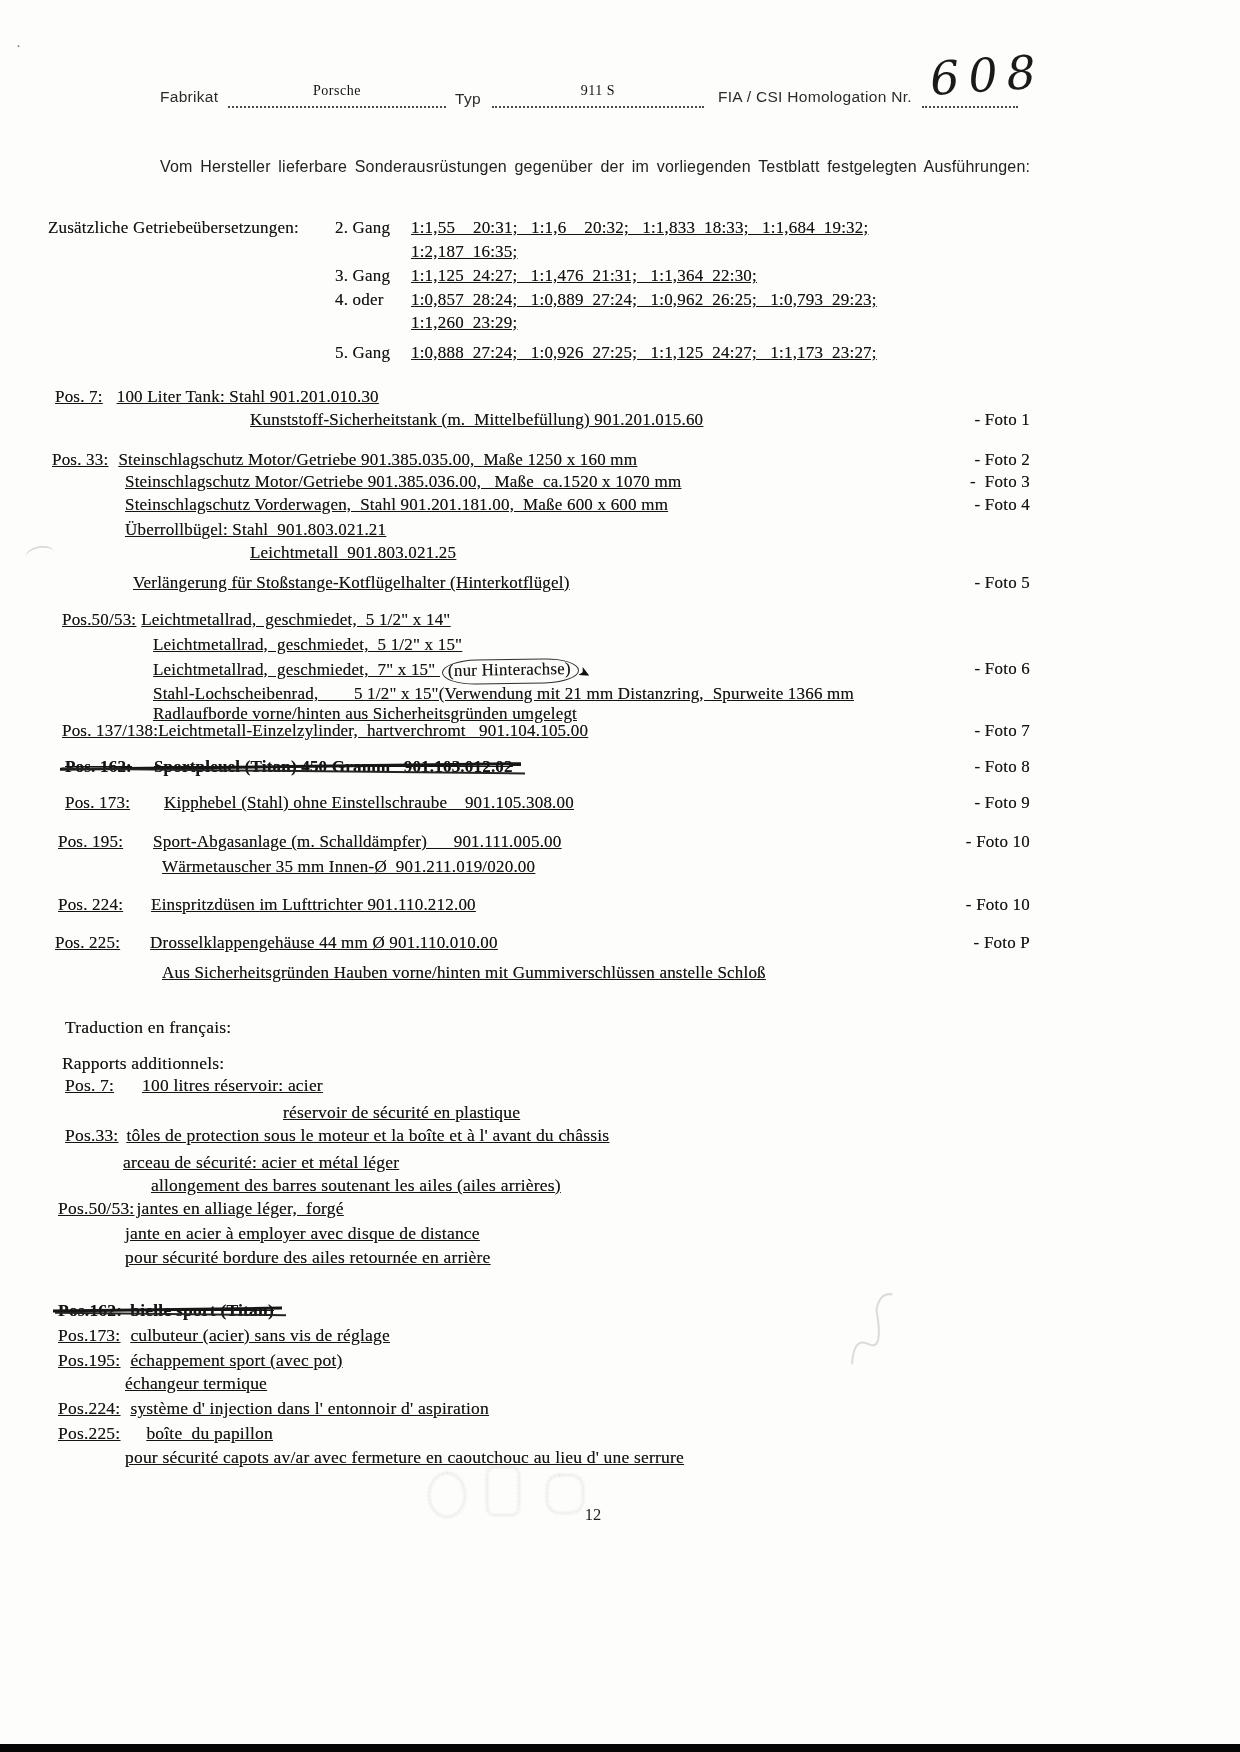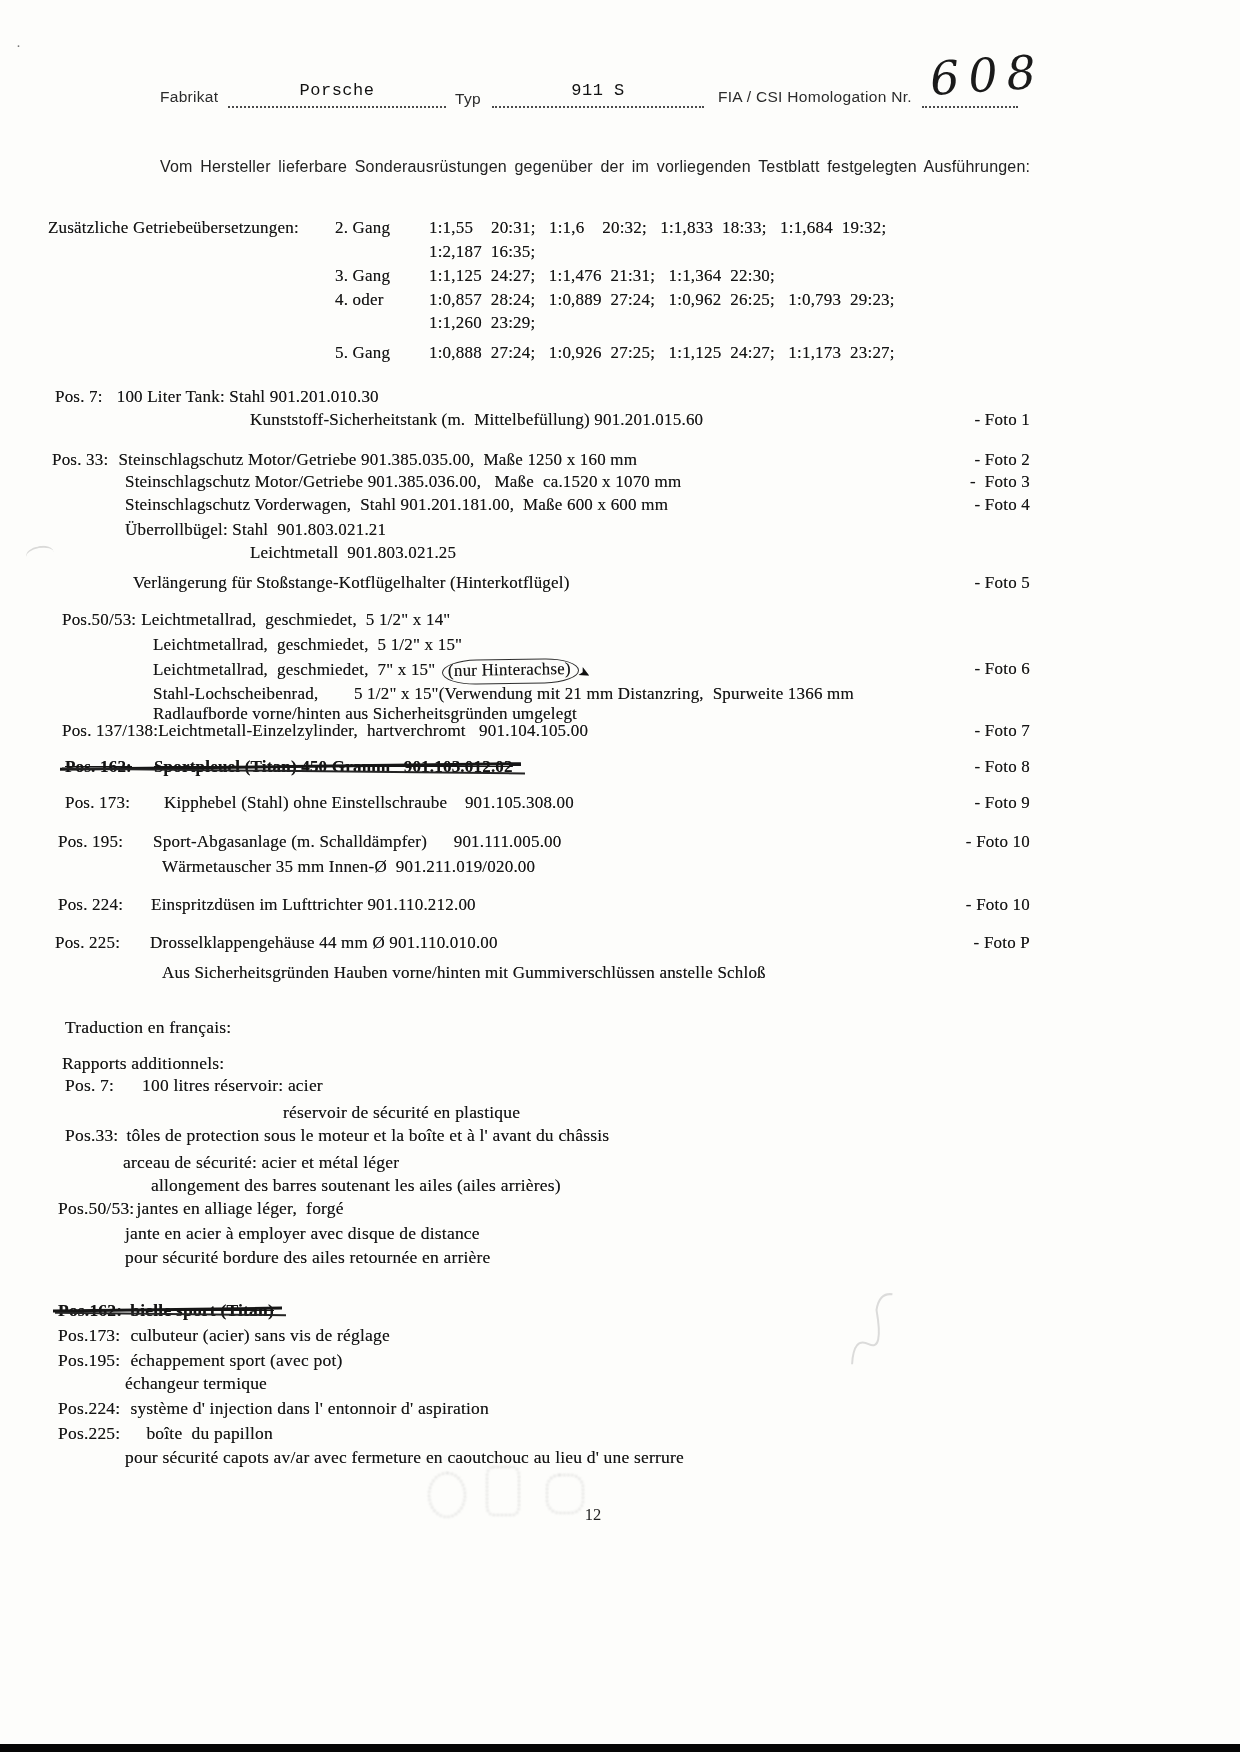--- a/index.html
+++ b/index.html
@@ -17,45 +17,45 @@
     position:absolute;
     font-family:"Liberation Sans", sans-serif;
     font-size:15.5px;color:#2b2b2b;letter-spacing:.3px;
   }
   .dotline{
     position:absolute;height:24px;
     border-bottom:2px dotted #4a4a4a;
     text-align:center;
   }
   .dotline .fillval{
-    font-family:Liberation Mono, monospace;
-    font-size:17px;letter-spacing:.5px;color:#111;
+    font-family:Liberation Serif, serif;
+    font-size:14px;letter-spacing:.5px;color:#111;
     position:relative;top:-1px;
   }
   .handwritten{
     position:absolute;
     font-family:"DejaVu Serif", serif;
     font-style:italic;font-size:46px;letter-spacing:9px;color:#1a1a1a;
     transform:rotate(-4deg);
   }
   .intro{
     position:absolute;left:160px;top:158px;width:900px;
     font-family:"Liberation Sans", sans-serif;
     font-size:16px;color:#222;word-spacing:3px;letter-spacing:.2px;
     white-space:nowrap;
   }
   
   .tw{font-size:17px;letter-spacing:.2px;text-shadow:0 0 .4px rgba(20,20,20,.55);}
   .gear-label{position:absolute;left:48px;top:218px;}
   .grow{position:absolute;left:0;width:740px;height:23px;}
   .ggear{position:absolute;left:0;white-space:pre;}
-  .gvals{position:absolute;left:94px;white-space:pre;}
+  .gvals{position:absolute;left:76px;white-space:pre;text-decoration:underline;}
   .gear-rows{position:absolute;left:335px;top:0;width:760px;height:400px;}
   .glist,.flist{position:absolute;left:52px;top:0;width:1110px;height:1752px;}
-  .gline,.fline{position:absolute;left:0;right:0;height:24px;white-space:nowrap;}
+  .gline,.fline{position:absolute;left:0;right:0;height:24px;white-space:nowrap;text-decoration:underline;}
   .gpos{white-space:pre;}
   .gtext{white-space:pre-wrap;}
   .gfoto{position:absolute;right:132px;white-space:pre;}
   .flist .fline{font-size:17.5px;}
   .ftitle{position:absolute;left:13px;}
   
   .struck-wrap{position:relative;display:inline-block;filter:blur(.35px);font-weight:bold;}
   .struck-wrap .gtext,.struck-wrap .gpos{text-decoration:line-through;}
   .struck-wrap::before{
     content:"";position:absolute;left:-5px;right:-8px;top:8px;height:3px;

